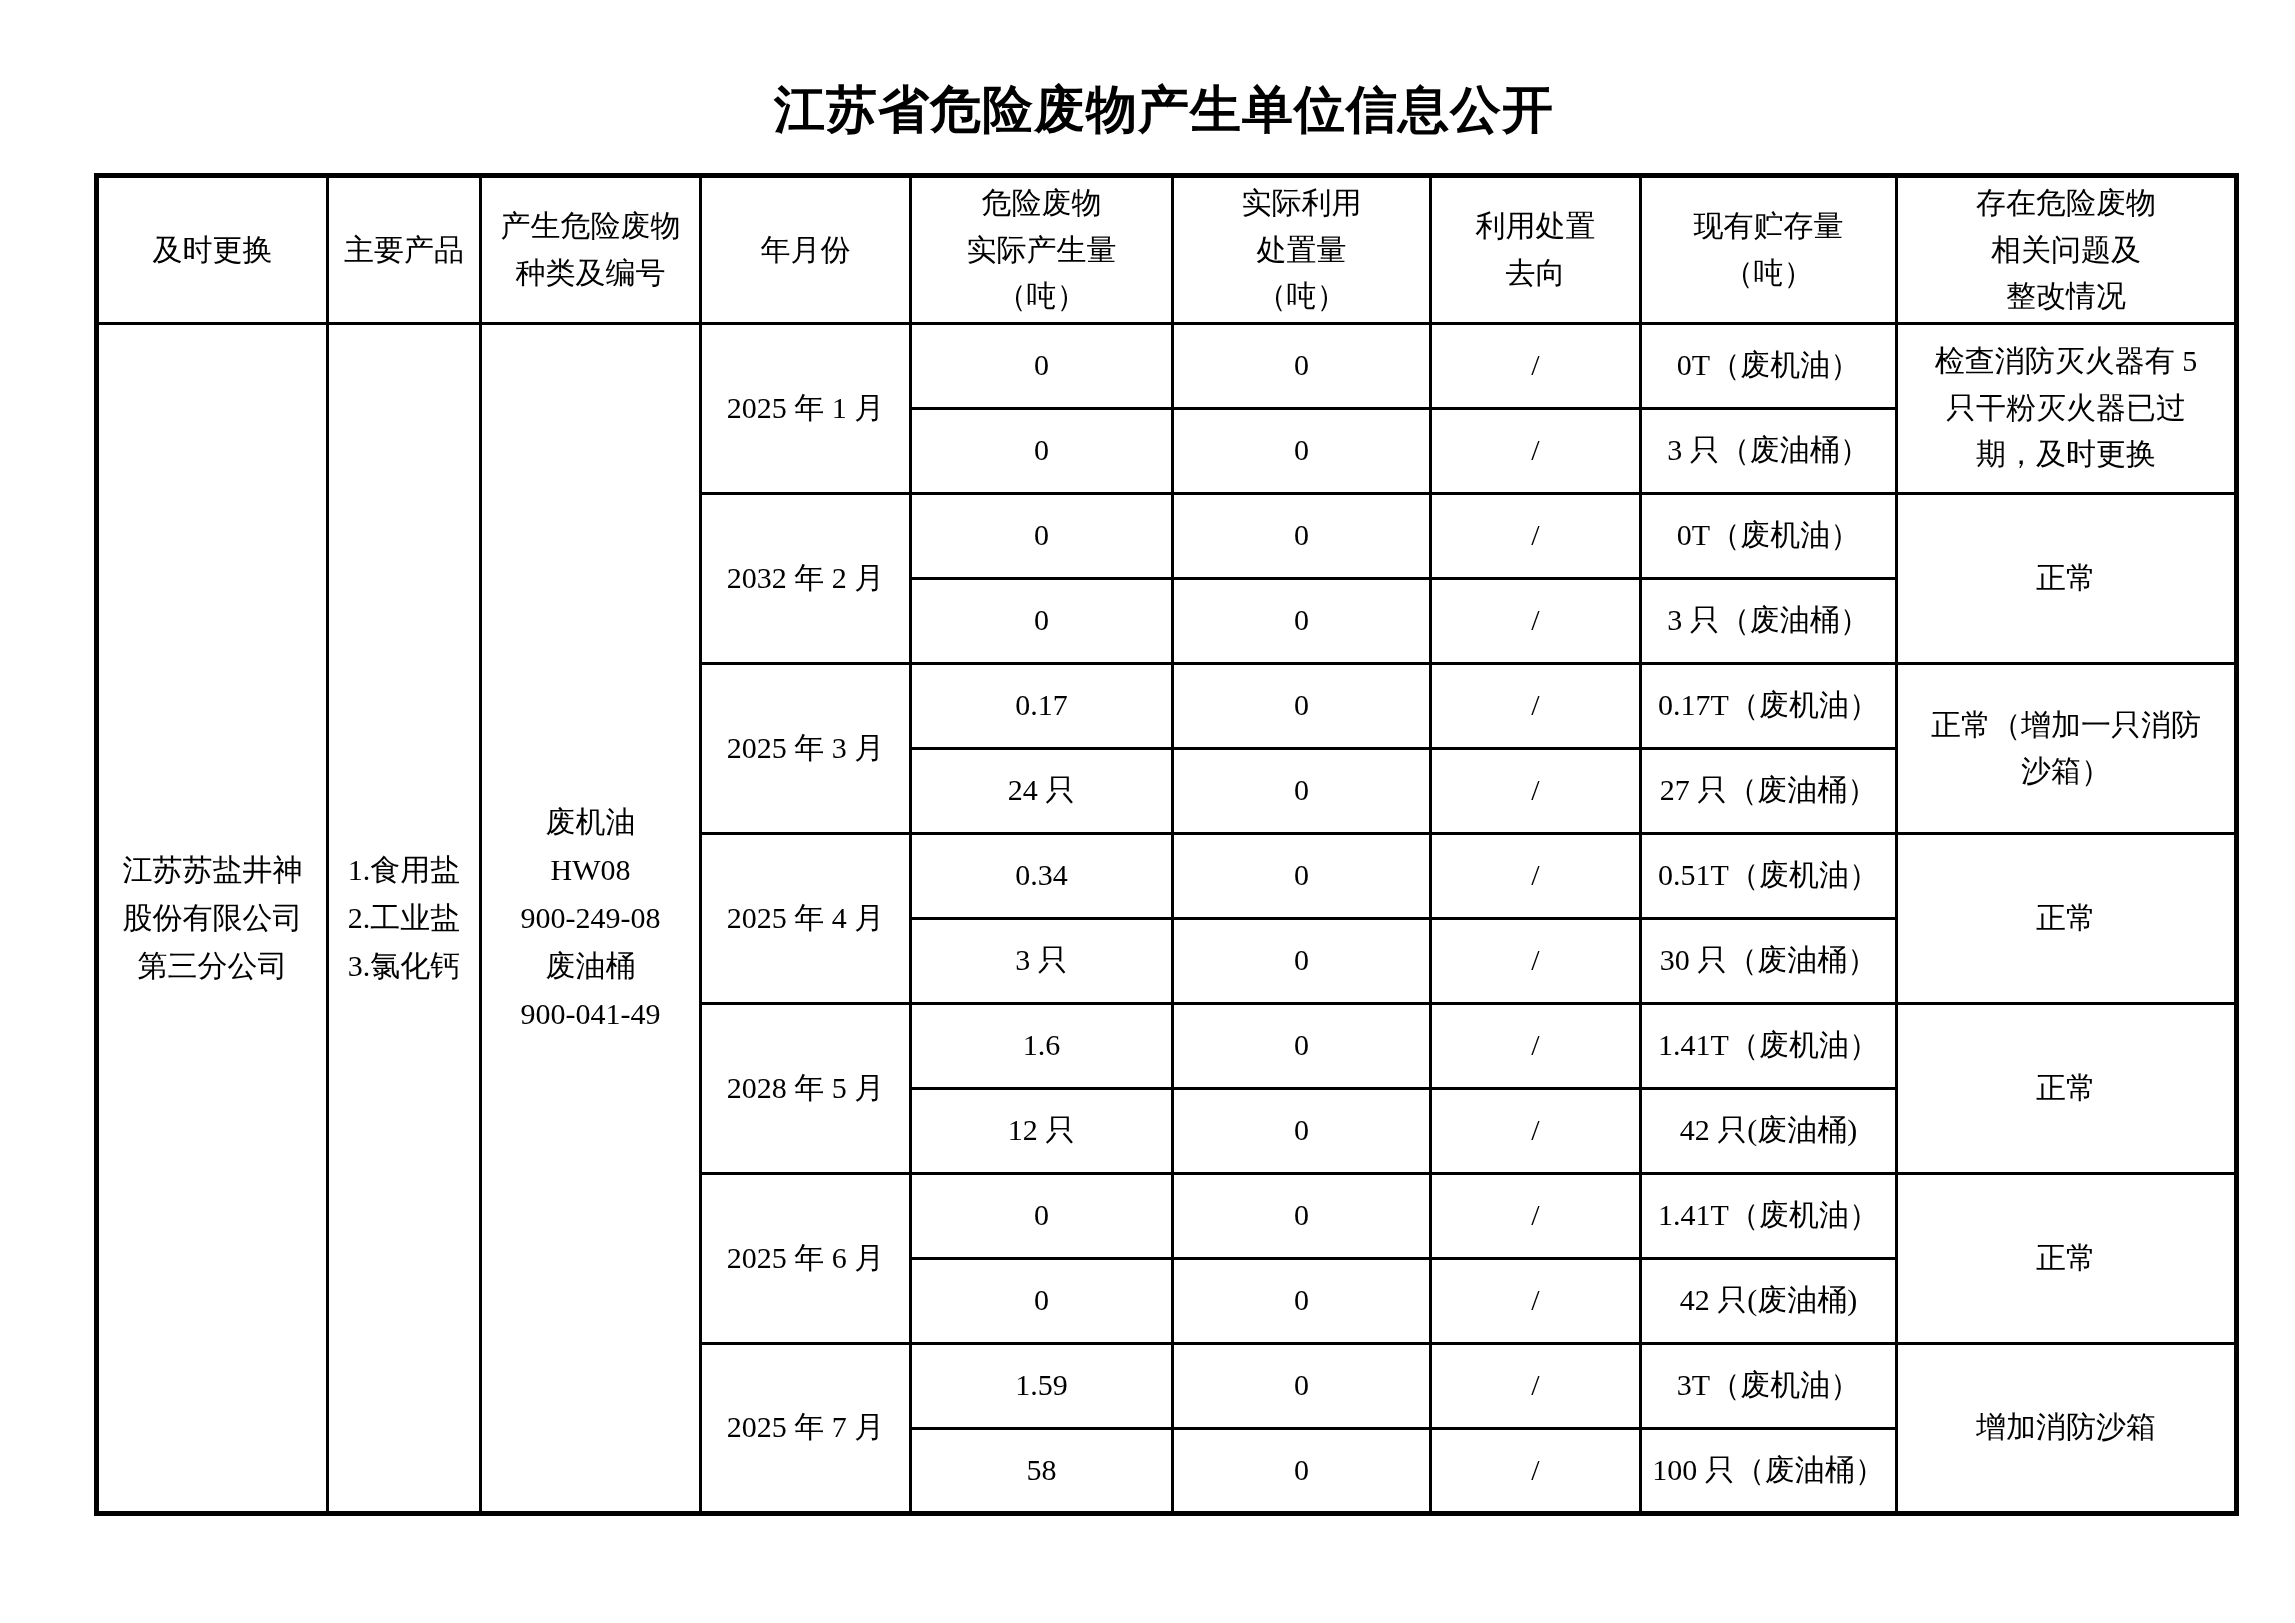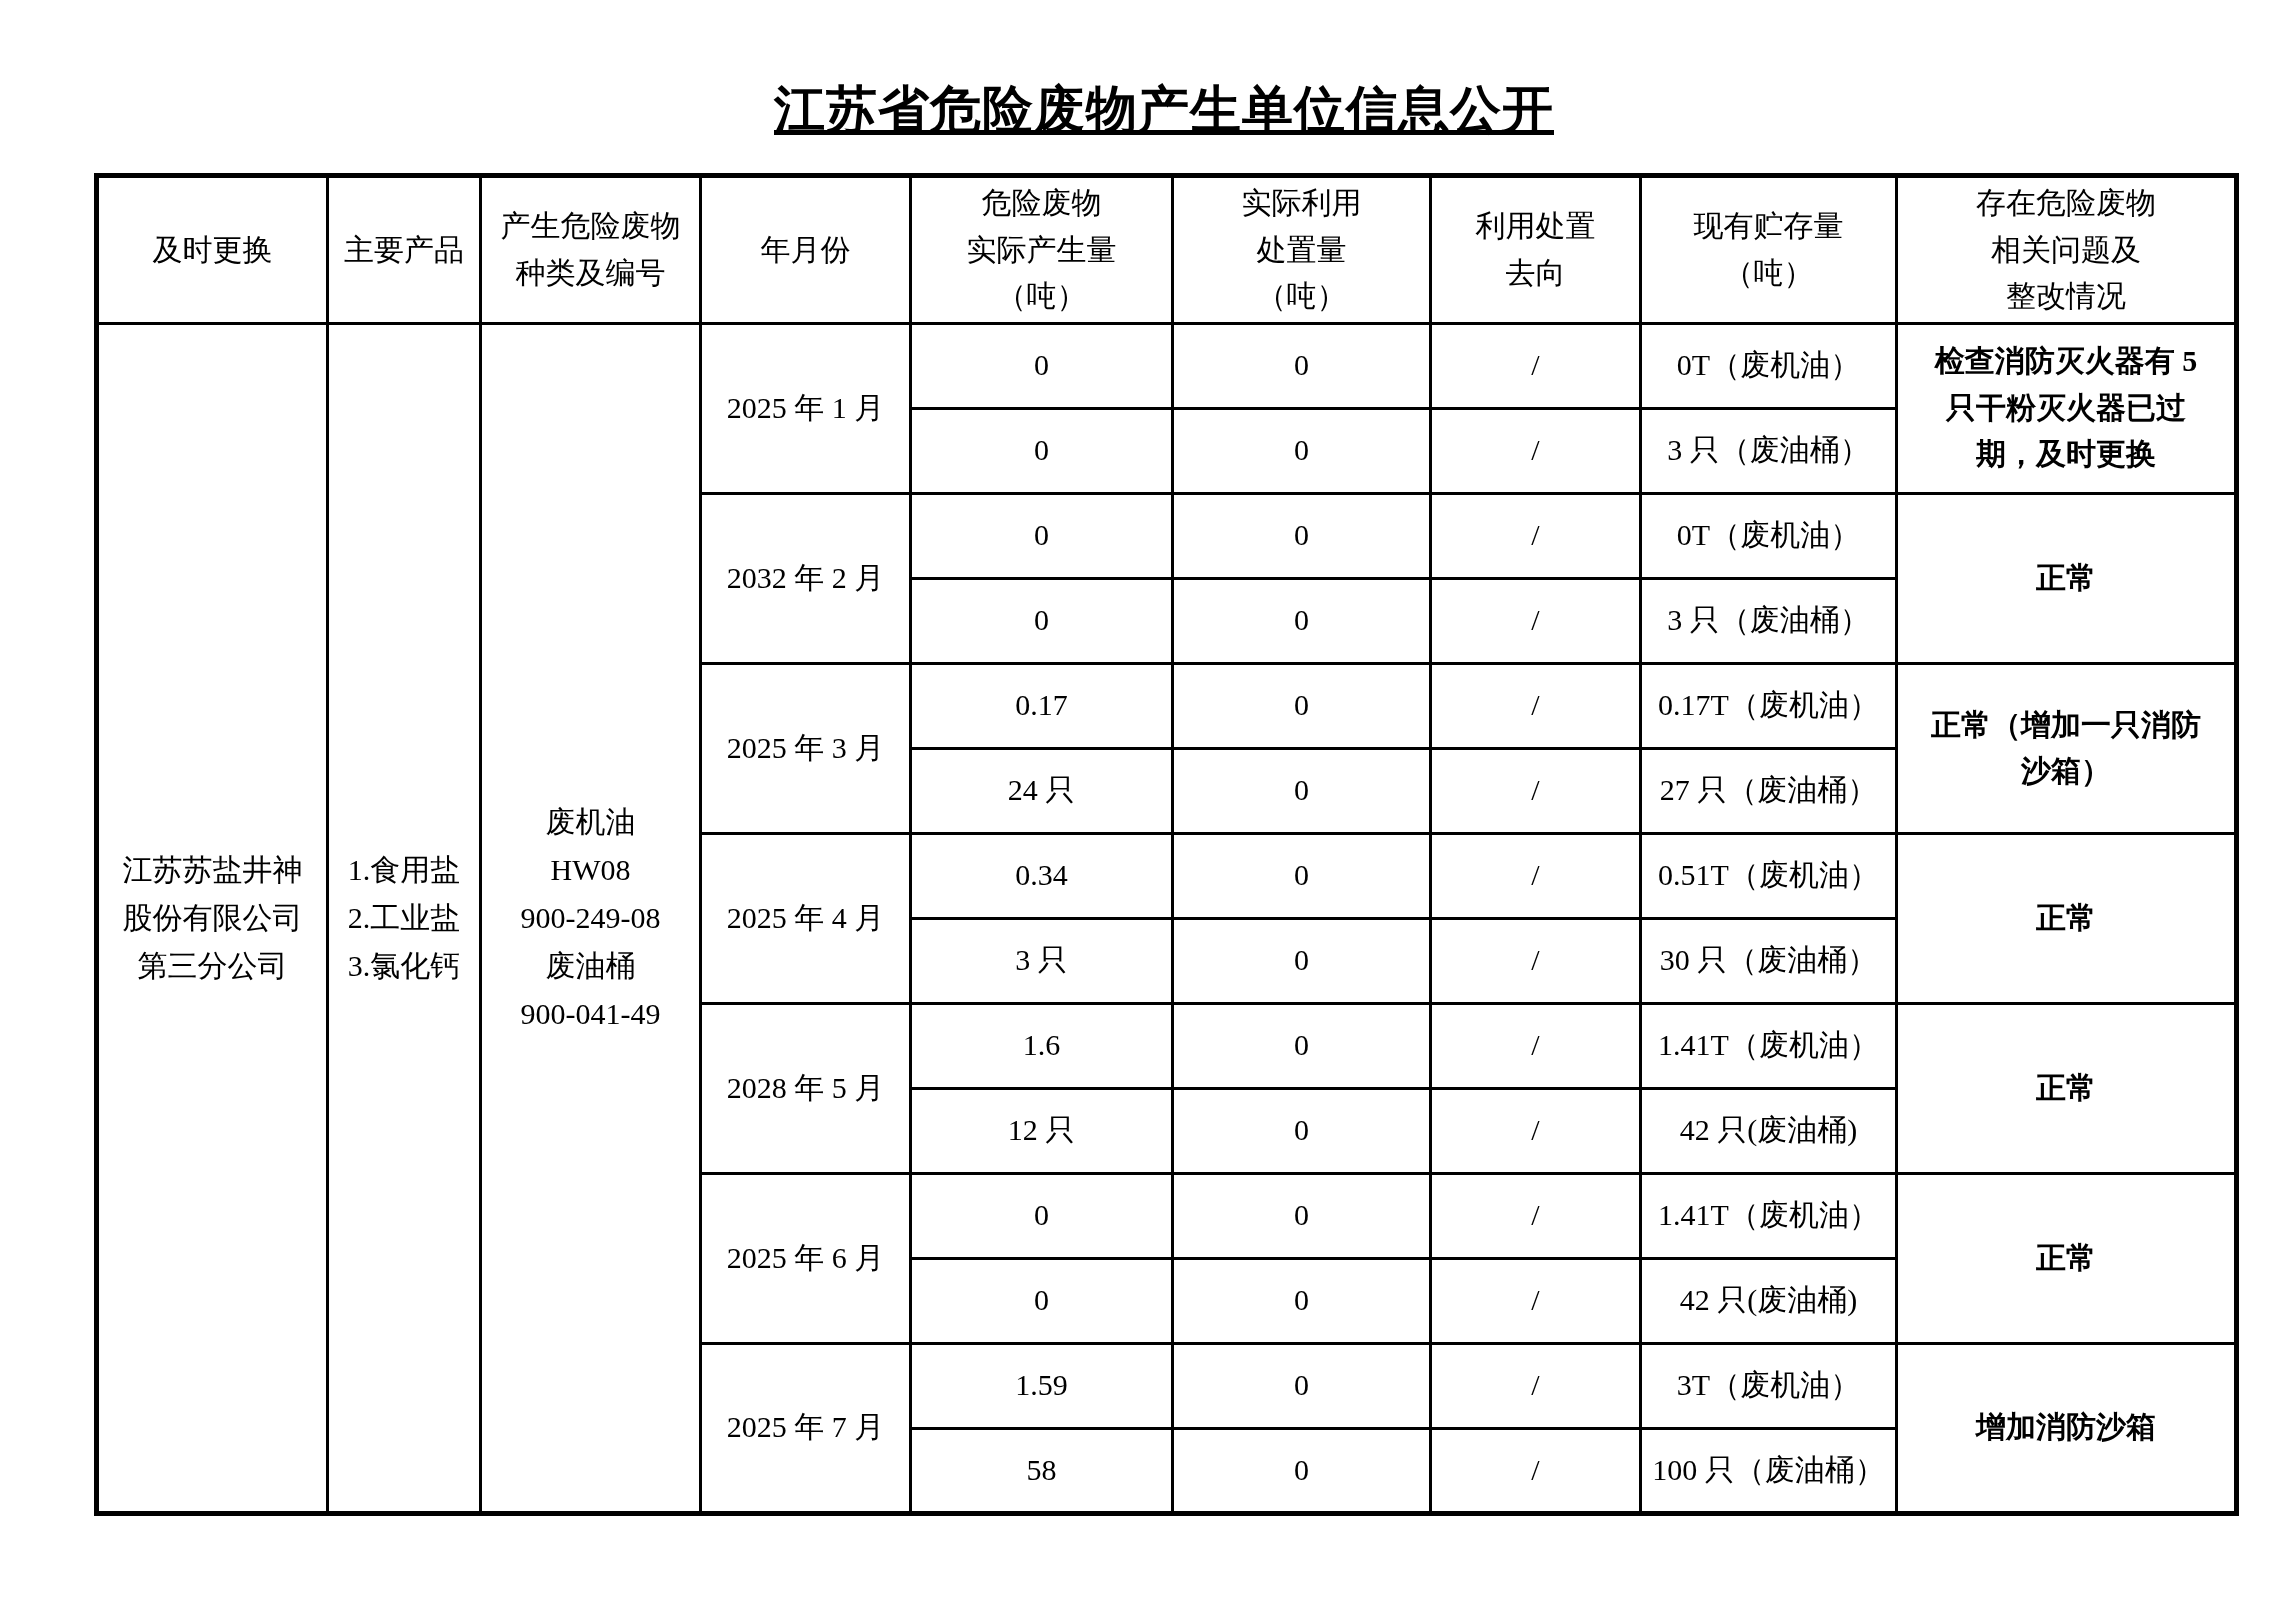--- a/index.html
+++ b/index.html
@@ -18,21 +18,20 @@
     position: absolute;
     left: 94px;
     top: 77px;
     width: 2140px;
     margin: 0;
     text-align: center;
     font-size: 51px;
     line-height: 66px;
     font-weight: bold;
     letter-spacing: 1px;
-    text-decoration: underline;
   }
   table.info-table {
     position: absolute;
     left: 94px;
     top: 173px;
     width: 2140px;
     border-collapse: collapse;
     table-layout: fixed;
     border: 5.1px solid #000000;
   }
@@ -43,21 +42,21 @@
     text-align: center;
     vertical-align: middle;
     line-height: 1.55;
     padding: 2px 5.1px;
     overflow: hidden;
   }
   .info-table thead tr { height: 143px; }
   .info-table tbody tr { height: 85px; }
   .info-table td.nowrap { white-space: nowrap; padding: 2px 2px; }
   .info-table td.multiline { line-height: 1.6; }
-  .info-table td.remark { padding: 2px 23px; line-height: 1.55; font-weight: bold; }
+  .info-table td.remark { padding: 2px 23px; line-height: 1.55; }
 </style>
 </head>
 <body>
 
 <h1 class="page-title">江苏省危险废物产生单位信息公开</h1>
 
 <table class="info-table">
   <colgroup>
     <col style="width:231px">
       <col style="width:153px">

